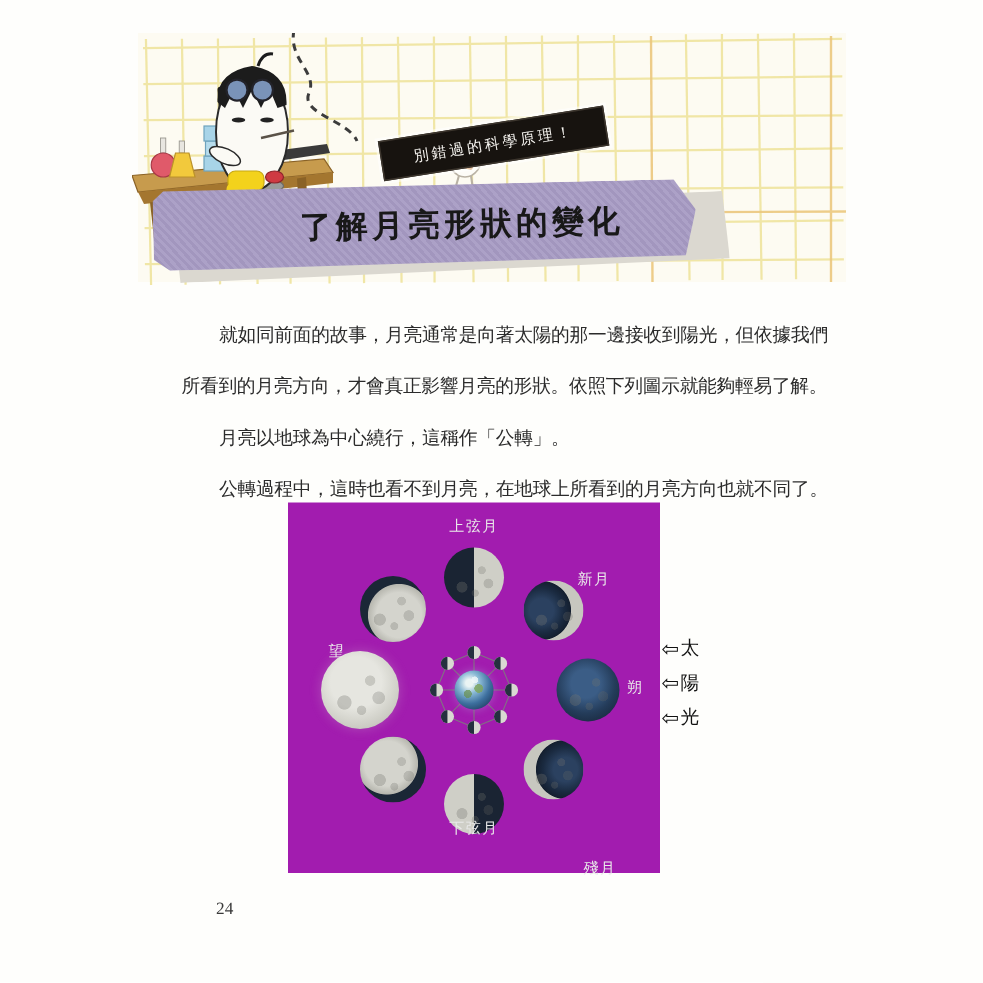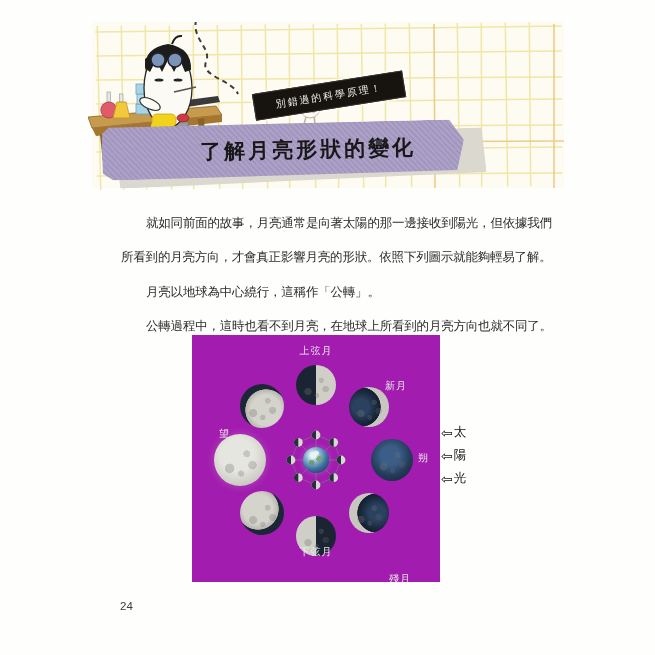--- a/index.html
+++ b/index.html
@@ -106,22 +106,22 @@
   .lbl-left{left:27px;top:92px;}
   .lbl-right{left:226px;top:116px;}
   .lbl-bottom-right{left:197px;top:198px;margin-top:39px;}
   .lbl-bottom{left:50%;top:210px;transform:translateX(-50%);font-family:Liberation Serif, serif;}
   
   .sun-arrows{position:absolute;left:441px;top:421px;color:#111;font-size:12.5px;}
   .sun-arrows .row{height:23px;display:flex;align-items:center;white-space:nowrap;}
   .sun-arrows .arrow{font-size:14px;margin-right:1px;}
   
   .pagenum{
-    position:absolute;left:120px;top:600px;
-    font-family:Liberation Sans, sans-serif;font-size:11.5px;color:#3a3a3a;
+    position:absolute;left:144px;top:600px;
+    font-family:Liberation Serif, serif;font-size:11.5px;color:#3a3a3a;
   }
 </style>
 </head>
 <body>
 
 <div class="page">
 
   <div class="illus">
     <svg width="480" height="168" viewBox="0 0 480 168">
 

